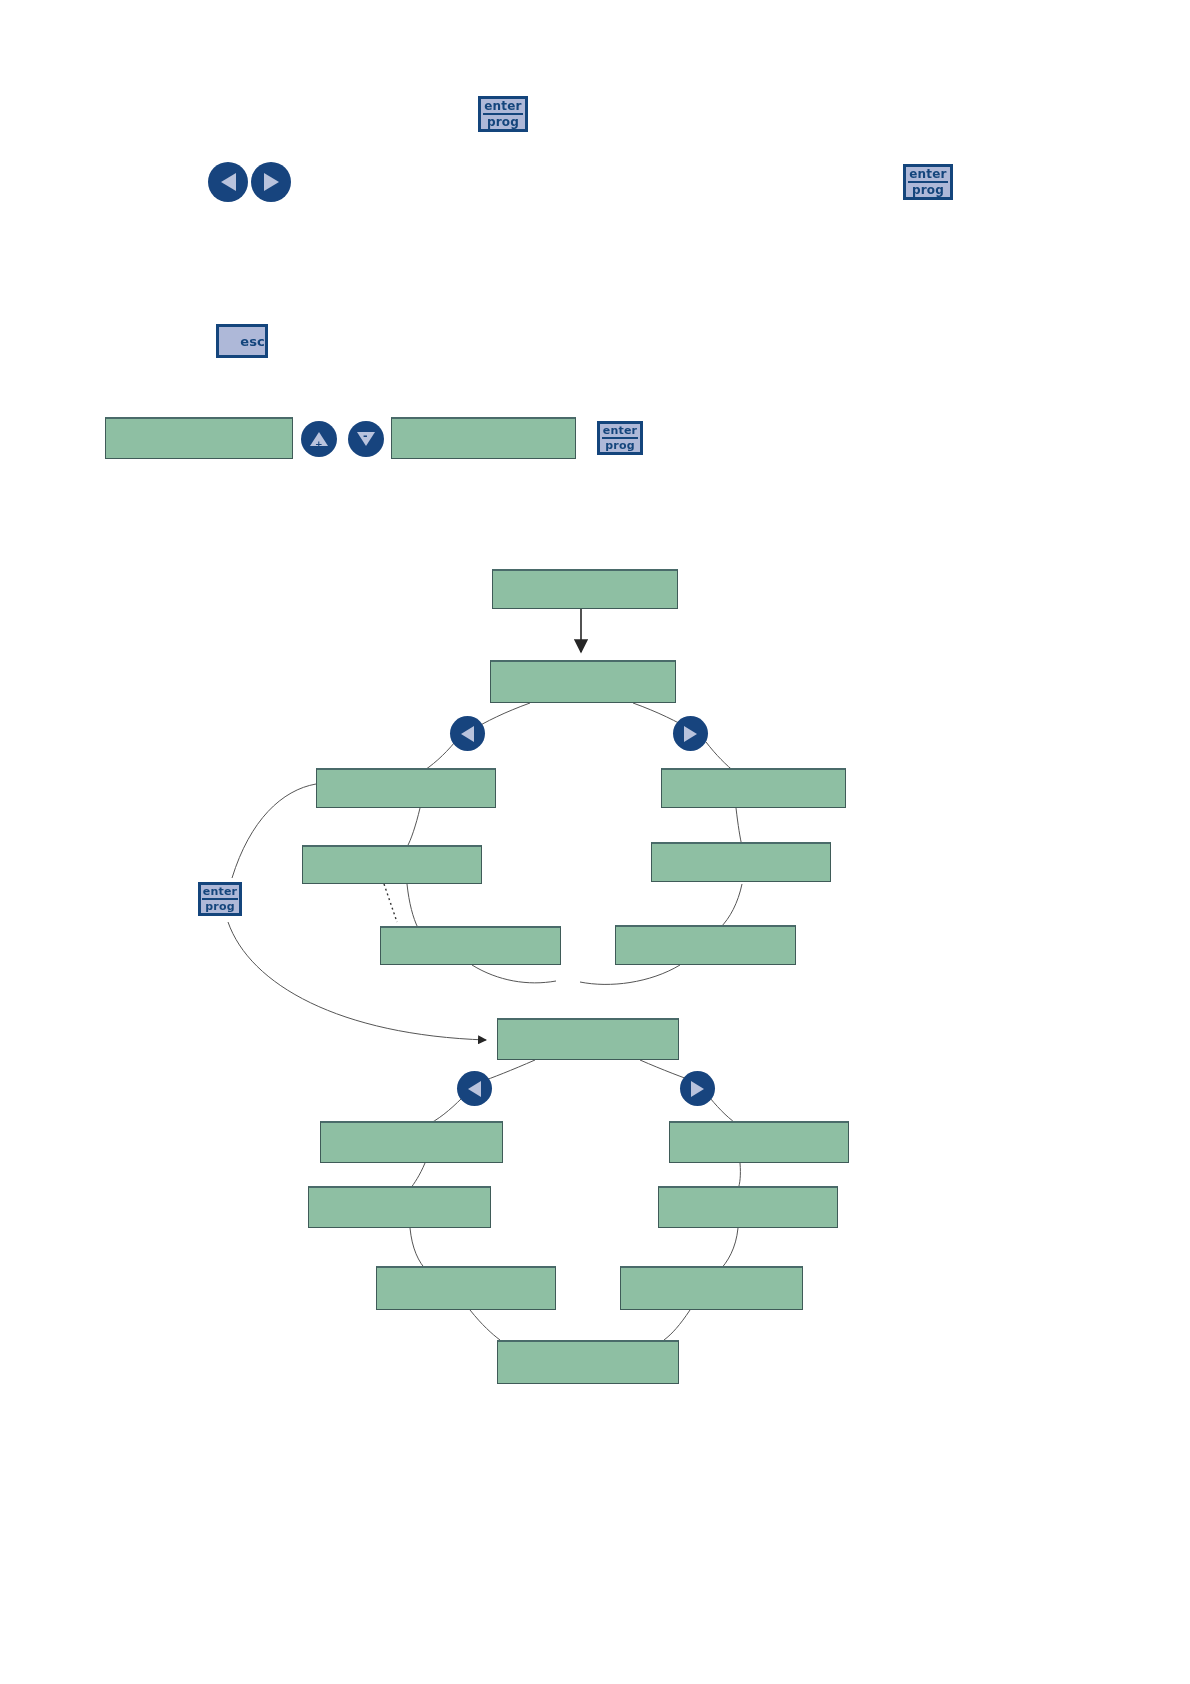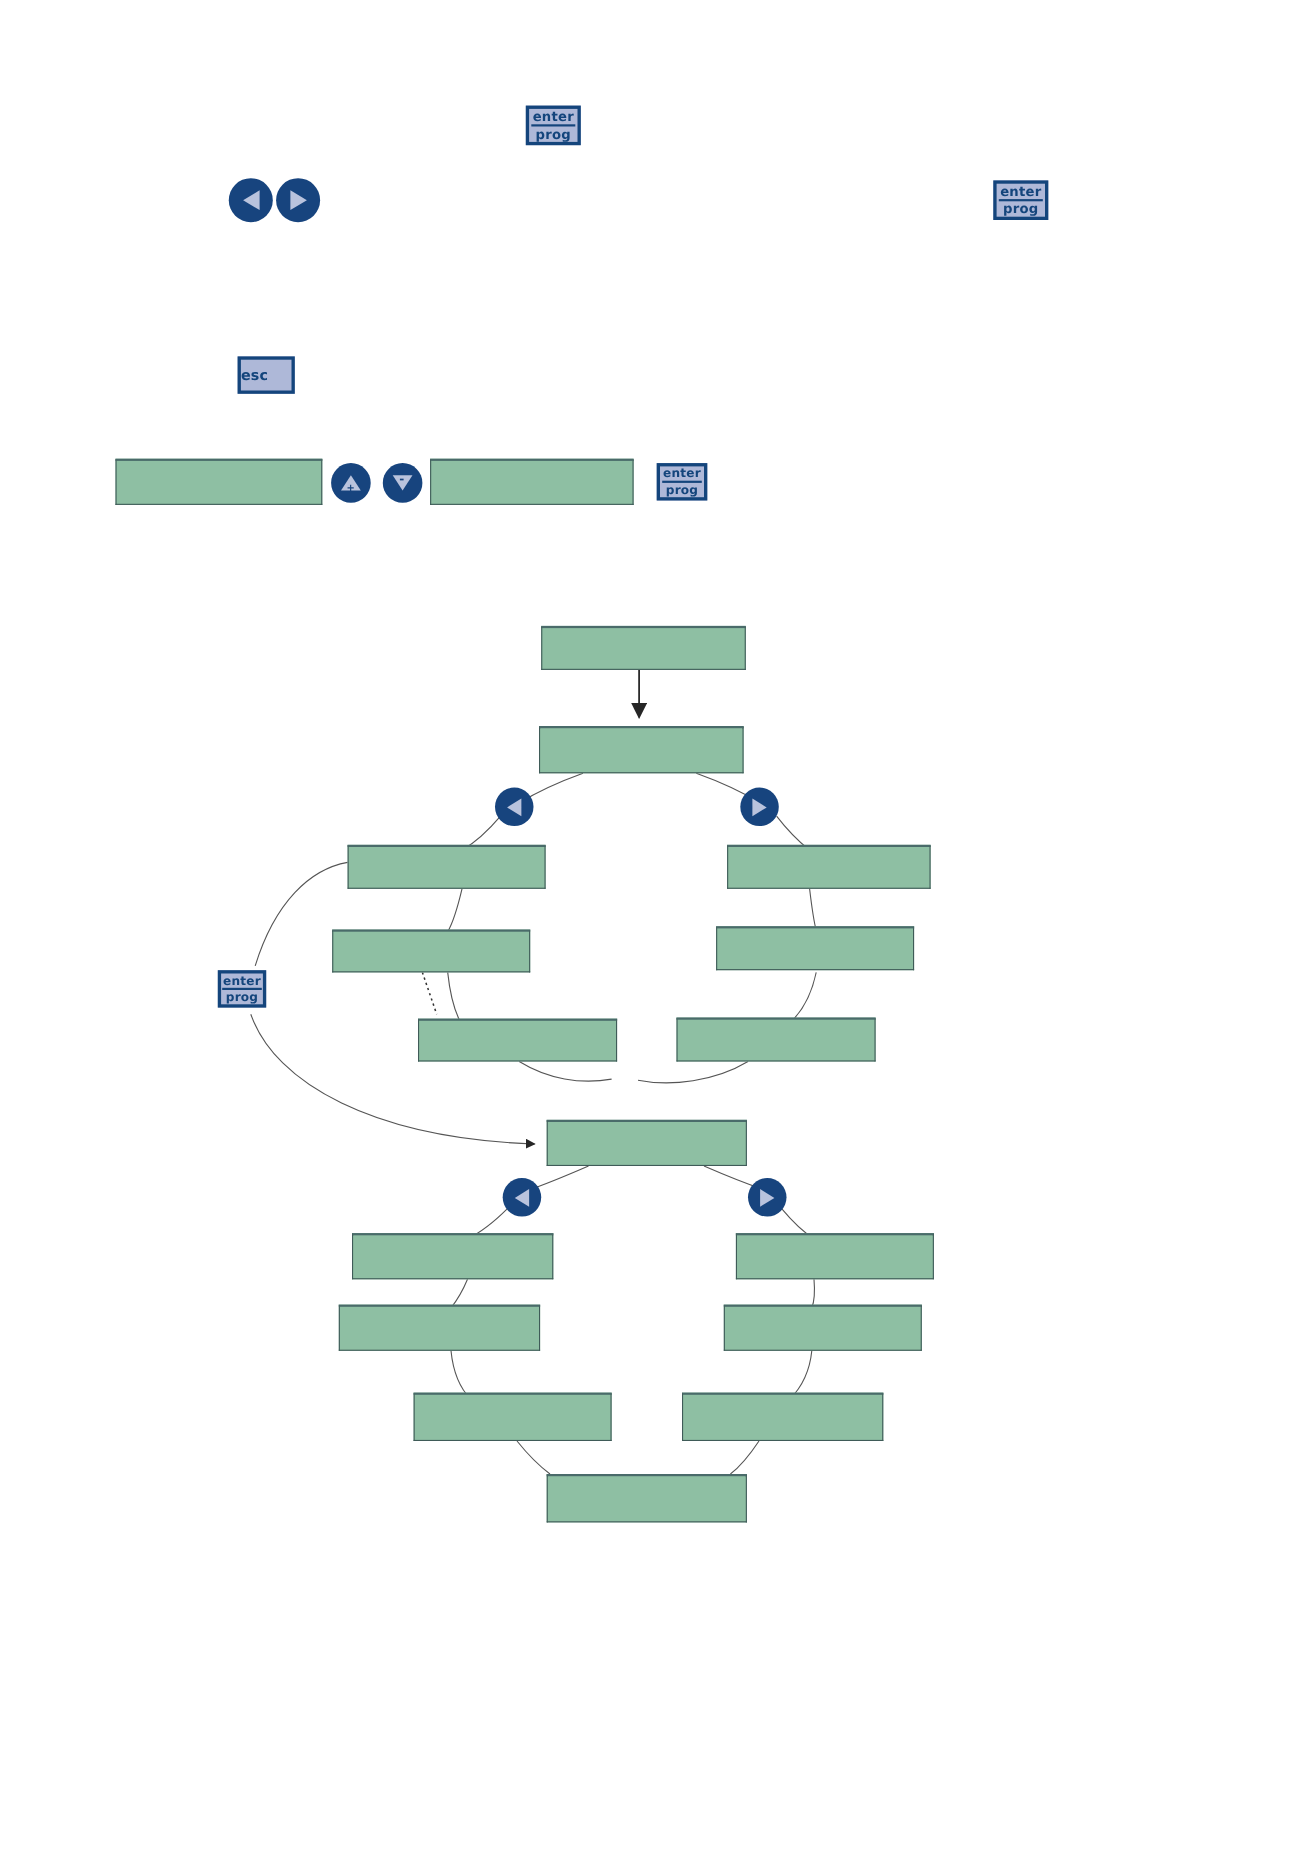--- a/index.html
+++ b/index.html
@@ -14,21 +14,21 @@
   .gbox.shadetop{border-top:2px solid #4a6b6a;}
 
   
   .keycap{position:absolute;box-sizing:border-box;background:#aeb8d8;
           border:3px solid #14457c;display:flex;flex-direction:column;
           align-items:center;justify-content:center;line-height:1;}
   .keycap .kl{color:#14457c;font-weight:bold;letter-spacing:.2px;}
   .keycap .kl.top{border-bottom:2px solid #14457c;padding:0 1px 1px;}
   .keycap .kl.bot{padding-top:1px;}
 
-  .keycap.esc{align-items:flex-start;justify-content:center;}
+  .keycap.esc{align-items:flex-end;justify-content:center;}
   .keycap.esc .kl{font-weight:bold;}
 
   
   .rbtn{position:absolute;border-radius:50%;background:#17447e;
         display:flex;align-items:center;justify-content:center;}
   .tri{width:0;height:0;}
   .tri-left{border-top:9px solid transparent;border-bottom:9px solid transparent;
             border-right:15px solid #b9c3dd;}
   .tri-right{border-top:9px solid transparent;border-bottom:9px solid transparent;
              border-left:15px solid #b9c3dd;}

